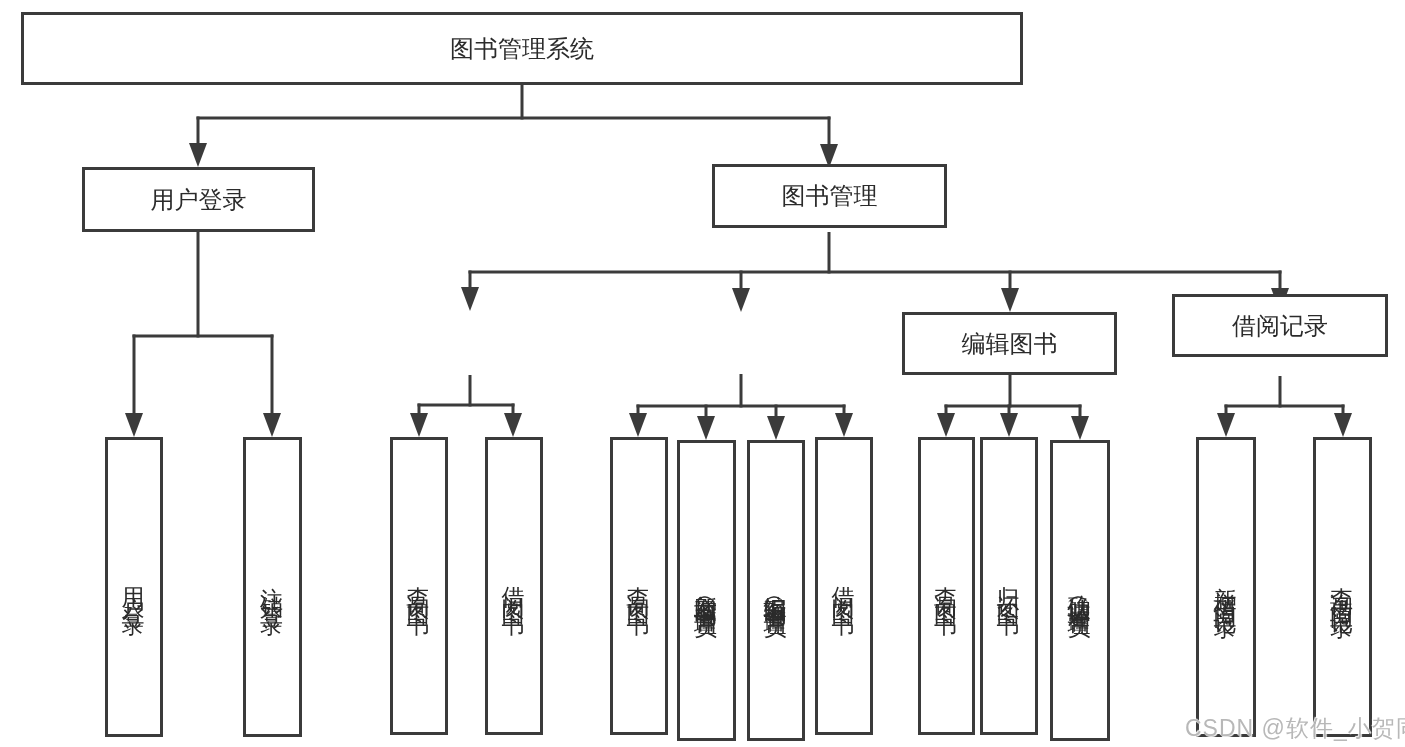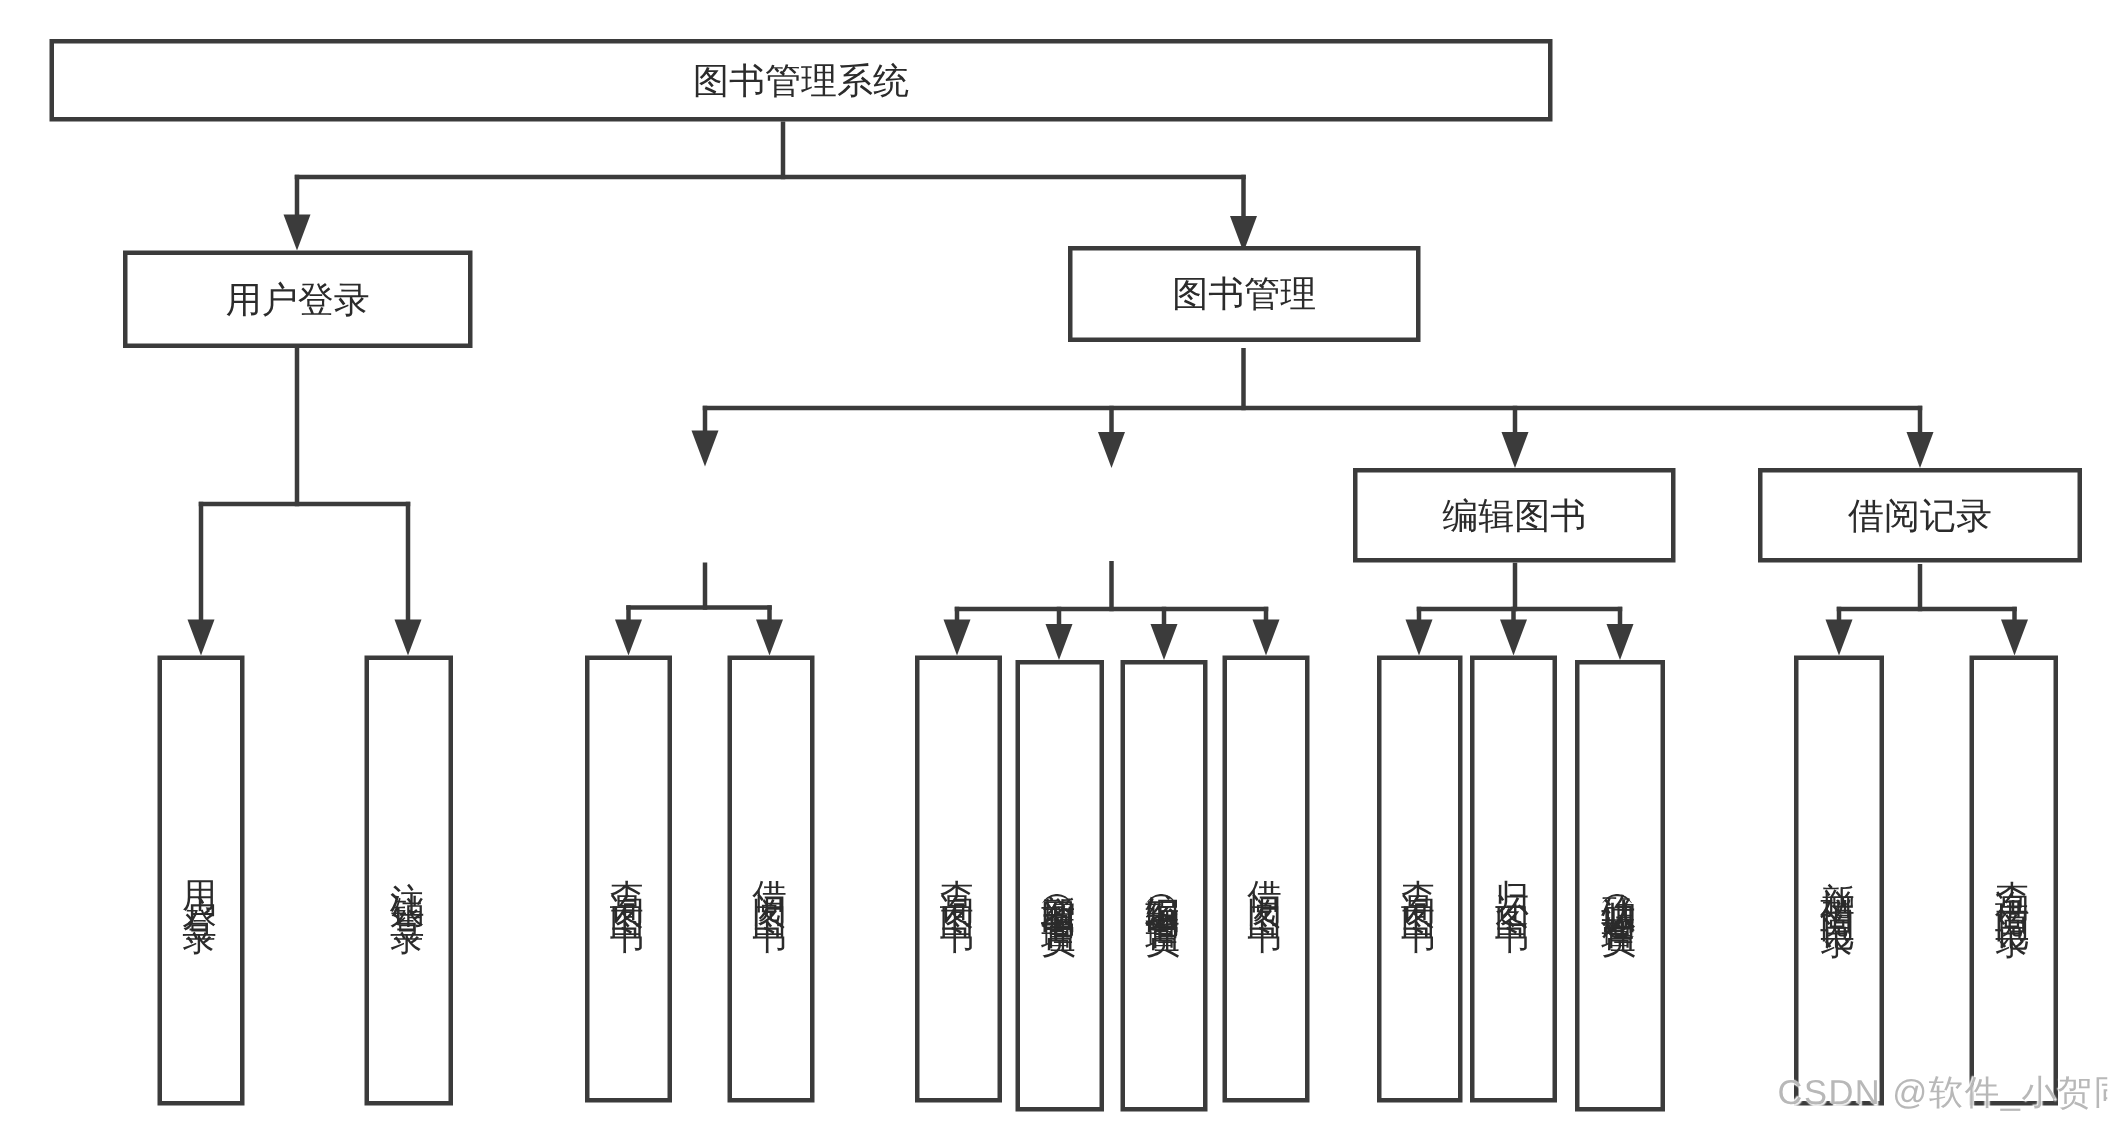--- a/index.html
+++ b/index.html
@@ -127,27 +127,27 @@
     <g>
       <line x1="1280" y1="376" x2="1280" y2="407.5"></line>
       <line x1="1224.5" y1="406" x2="1344.5" y2="406"></line>
       <line x1="1226" y1="404.5" x2="1226" y2="417"></line>
       <polygon points="1217,413 1235,413 1226,437"></polygon>
       <line x1="1343" y1="404.5" x2="1343" y2="417"></line>
       <polygon points="1334,413 1352,413 1343,437"></polygon>
     </g>
   </svg>
 
-  <div class="box" style="left:21px; top:26px; width:1002px; height:55px;margin-left:12px;">图书管理系统</div>
+  <div class="box" style="left:21px; top:12px; width:1002px; height:73px;">图书管理系统</div>
 
   <div class="box" style="left:82px; top:167px; width:233px; height:65px;">用户登录</div>
   <div class="box" style="left:712px; top:164px; width:235px; height:64px;">图书管理</div>
 
   <div class="box" style="left:902px; top:312px; width:215px; height:63px;">编辑图书</div>
-  <div class="box" style="left:1172px; top:312px; width:216px; height:63px;">借阅记录</div>
+  <div class="box" style="left:1172px; top:294px; width:216px; height:63px;">借阅记录</div>
 
   <div class="box vbox ls9" style="left:105px; top:437px; width:58px; height:300px;">用户登录</div>
   <div class="box vbox ls9" style="left:243px; top:437px; width:59px; height:300px;">注销登录</div>
 
   <div class="box vbox ls9" style="left:390px; top:437px; width:58px; height:298px;">查询图书</div>
   <div class="box vbox ls9" style="left:485px; top:437px; width:58px; height:298px;">借阅图书</div>
 
   <div class="box vbox ls9" style="left:610px; top:437px; width:58px; height:298px;">查询图书</div>
   <div class="box vbox ls3" style="left:677px; top:440px; width:59px; height:301px;">新增图书（管理员）</div>
   <div class="box vbox ls3" style="left:747px; top:440px; width:58px; height:301px;">编辑图书（管理员）</div>

